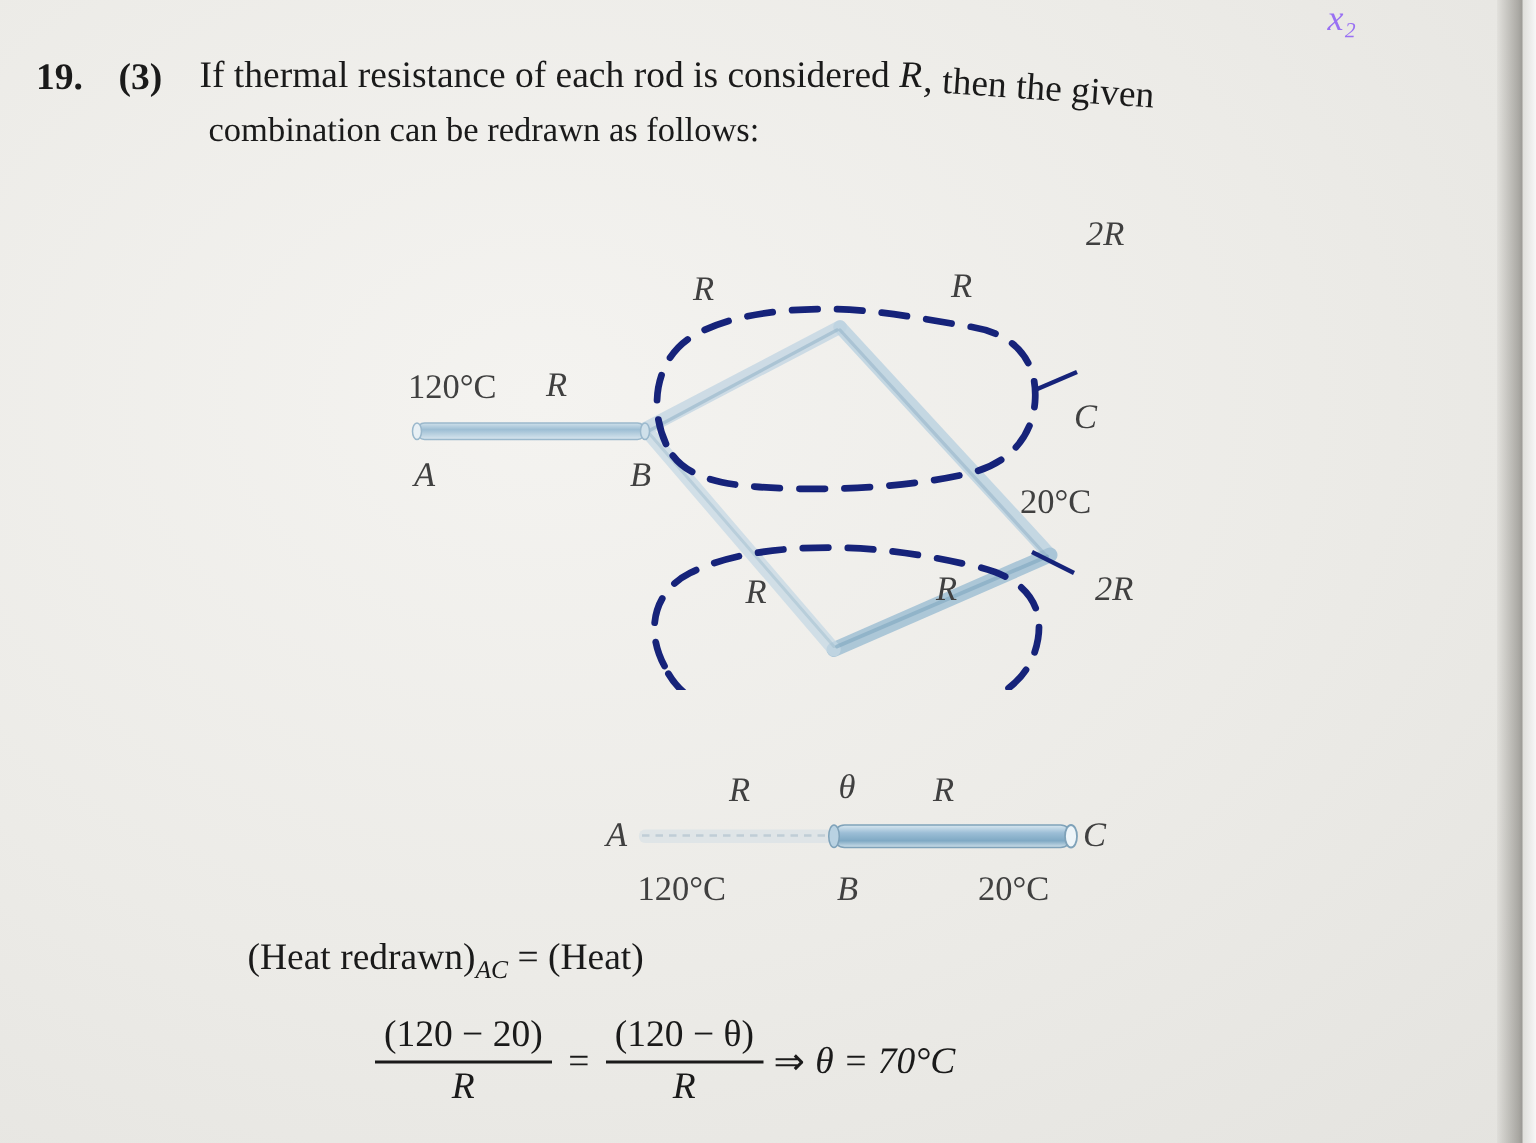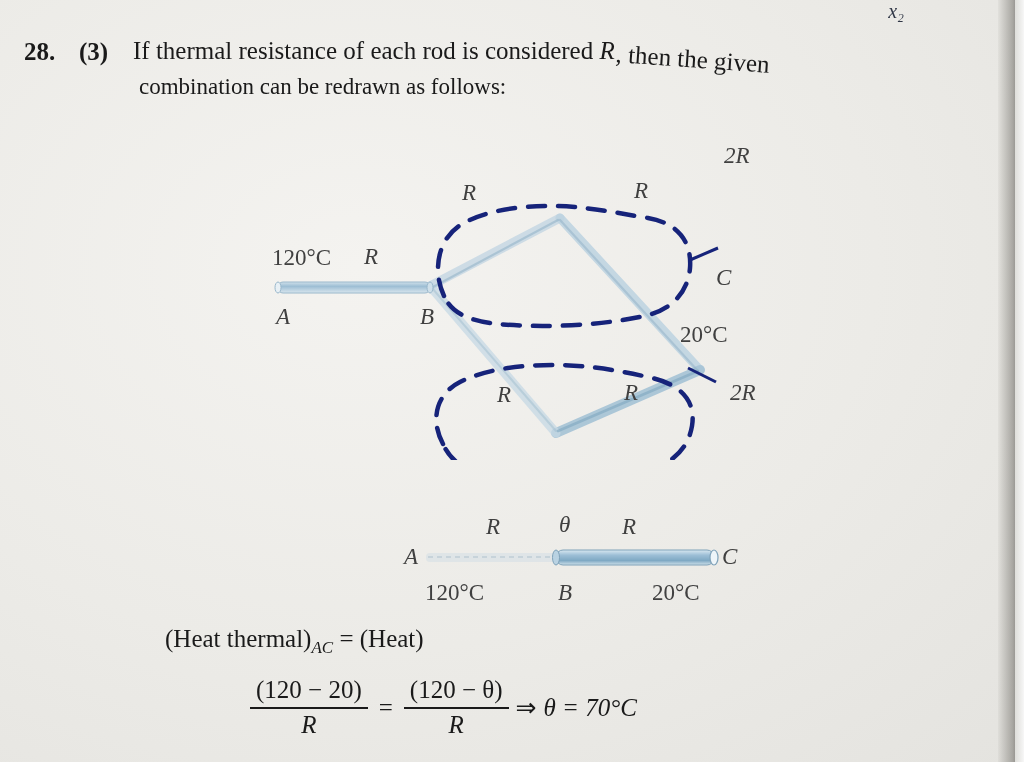--- a/index.html
+++ b/index.html
@@ -36,22 +36,22 @@
     right: 0;
     width: 9px;
     height: 762px;
     background: linear-gradient(to right, rgba(230,230,226,0.9), rgba(255,255,255,0.95));
   }
   .clip-top {
     position: absolute;
     top: 0;
     right: 120px;
     font-family: "Liberation Serif", serif;
-    font-size: 20px;
-    color: #0f172a;
+    font-size: 24px;
+    color: #8b5cf6;
     font-style: italic;
     opacity: 0.85;
   }
 
   
   .qnum {
     position: absolute;
     left: 24px;
     top: 38px;
     font-family: "Liberation Serif", serif;
@@ -144,21 +144,21 @@
 </style>
 </head>
 <body>
 
 <div class="page"></div>
 <div class="right-edge"></div>
 <div class="right-edge-white"></div>
 
 <div class="clip-top">x₂</div>
 
-<div class="qnum">28.</div>
+<div class="qnum">19.</div>
 <div class="opt">(3)</div>
 <div class="qline1">
   <span>If thermal resistance of each rod is considered </span><span class="ital">R</span><span class="tilt">, then the given</span>
 </div>
 <div class="qline2">combination can be redrawn as follows:</div>
 
 <div class="fig1">
   <svg width="1024" height="360" viewBox="0 0 1024 360">
     <defs>
       <linearGradient id="rodg" x1="0" y1="0" x2="0" y2="1">
@@ -250,21 +250,21 @@
   <div class="lbl" style="left:559px; top:12px;">θ</div>
   <div class="lbl" style="left:622px; top:14px;">R</div>
   <div class="lbl" style="left:404px; top:44px;">A</div>
   <div class="lbl" style="left:722px; top:44px;">C</div>
   <div class="lbl up" style="left:425px; top:80px;">120°C</div>
   <div class="lbl" style="left:558px; top:80px;">B</div>
   <div class="lbl up" style="left:652px; top:80px;">20°C</div>
 </div>
 
 <div class="eq-line">
-  <span>(Heat thermal)</span><span class="sub">AC</span>
+  <span>(Heat redrawn)</span><span class="sub">AC</span>
   <span>= (Heat)</span>
 </div>
 
 <div class="frac-block">
   <span class="frac">
     <span class="num">(120 − 20)</span>
     <span class="bar"></span>
     <span class="den">R</span>
   </span>
   <span class="eqsign">=</span>

